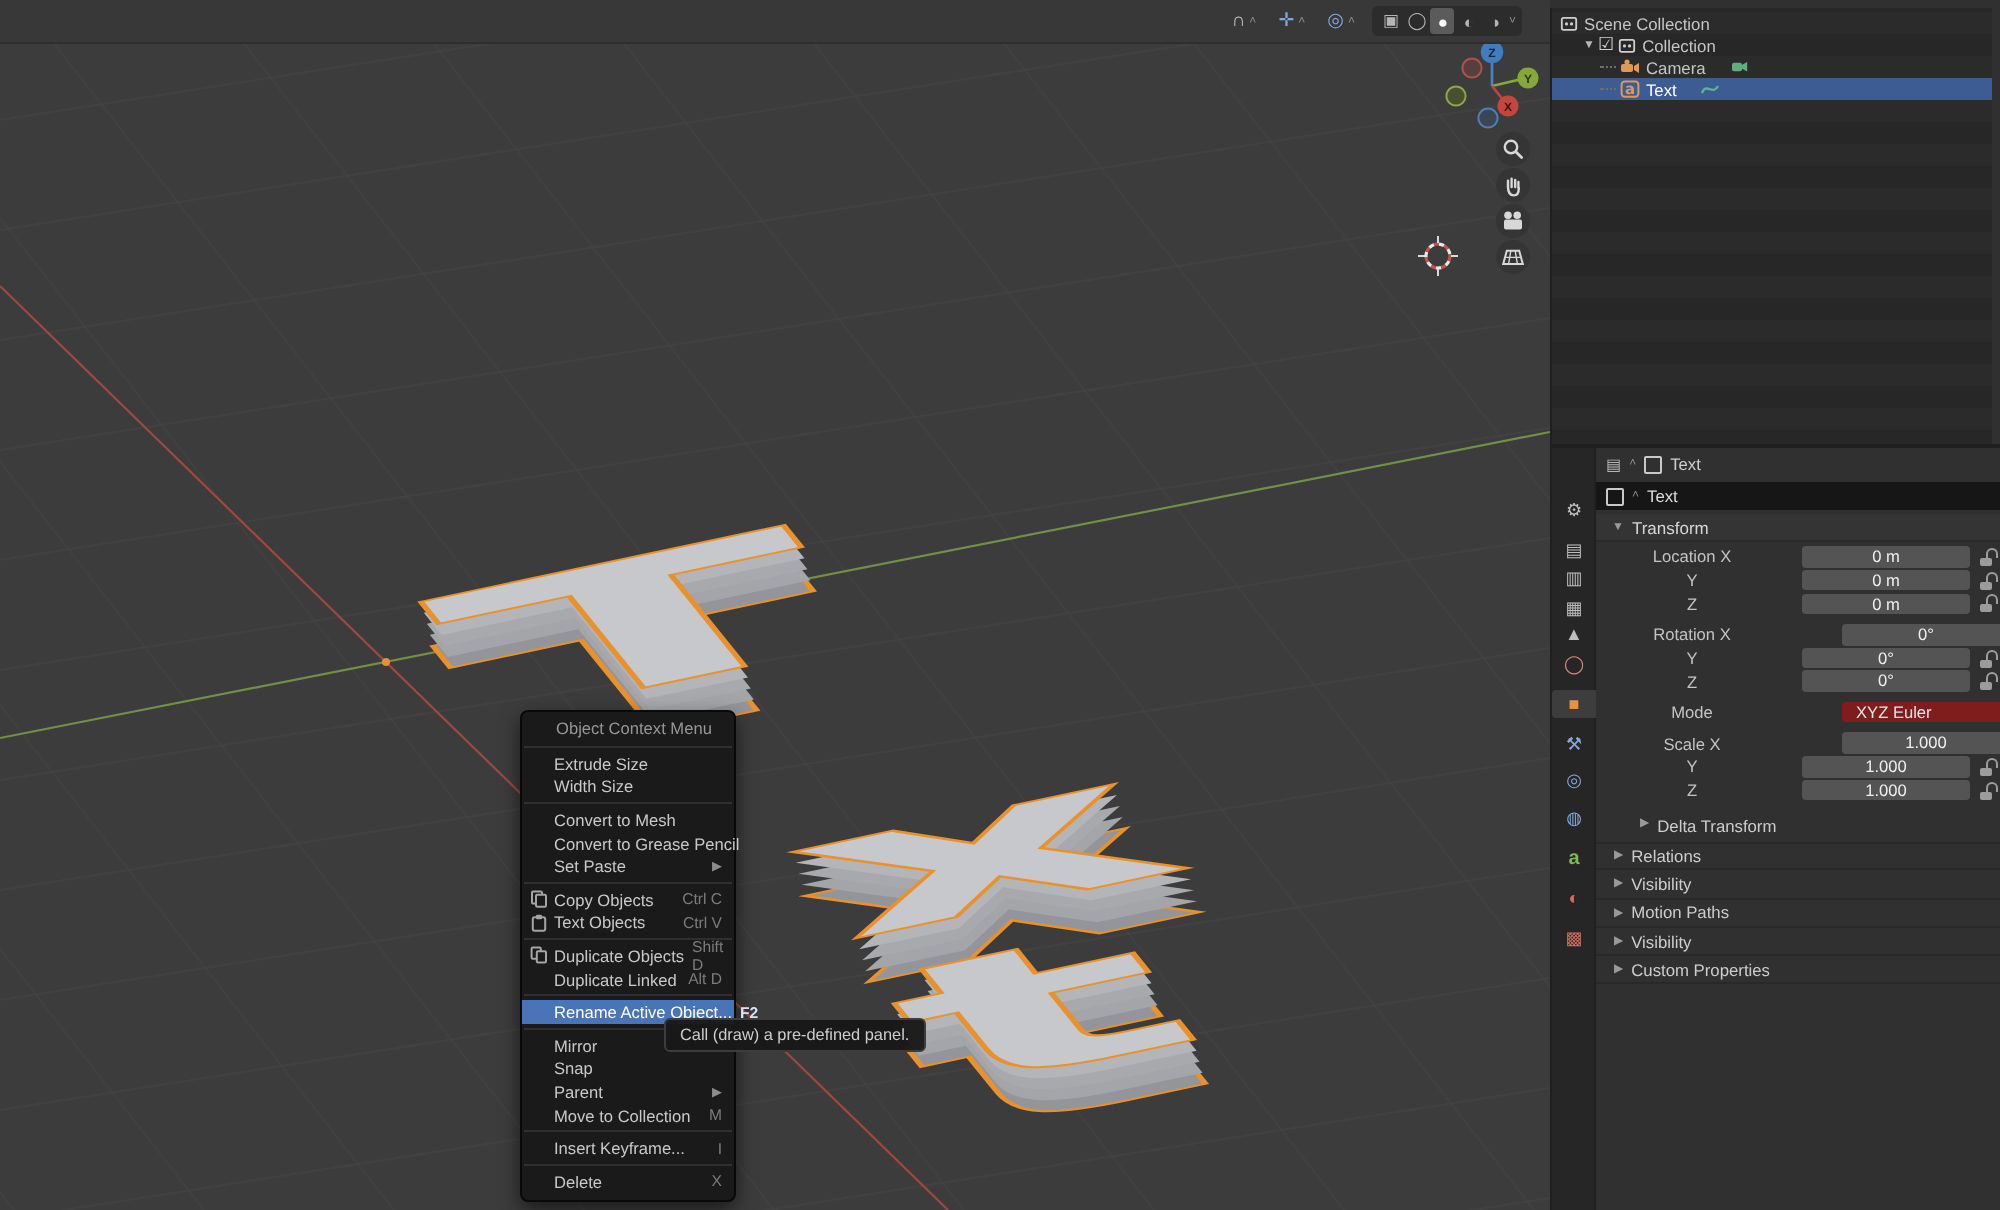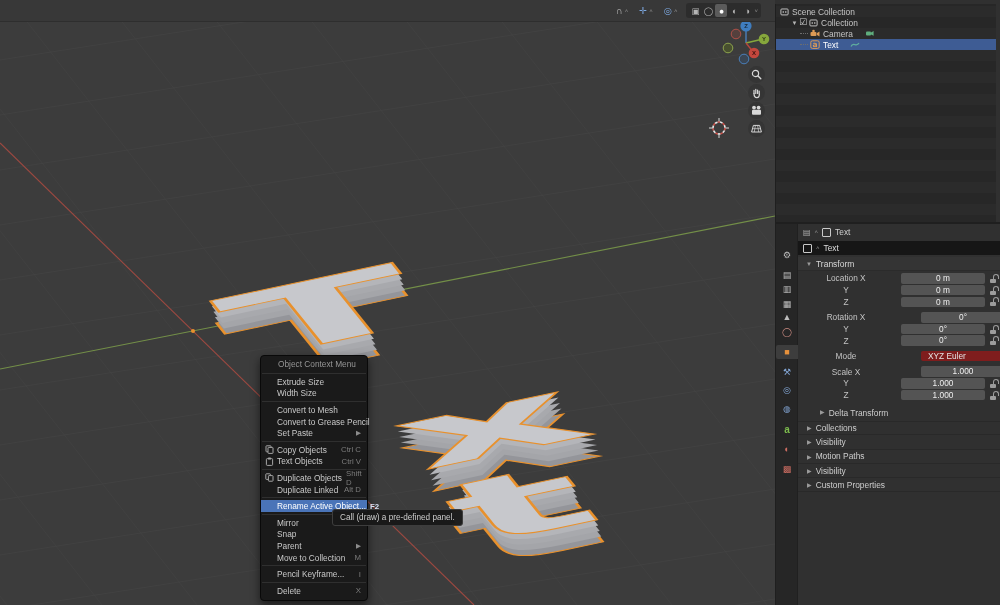--- a/index.html
+++ b/index.html
@@ -327,21 +327,21 @@
             <span class="sub">▶</span>
           </div>
           <div class="mi">
             <span class="gut"></span>
             <span class="lab">Move to Collection</span>
             <span class="sc">M</span>
           </div>
           <div class="msep"></div>
           <div class="mi">
             <span class="gut"></span>
-            <span class="lab">Pencil Keyframe...</span>
+            <span class="lab">Insert Keyframe...</span>
             <span class="sc">I</span>
           </div>
           <div class="msep"></div>
           <div class="mi">
             <span class="gut"></span>
             <span class="lab">Delete</span>
             <span class="sc">X</span>
           </div>
         </div>
     </div>
@@ -519,21 +519,21 @@
             <span class="lock"></span>
           </div>
         </div>
       <div id="panel-delta">
         <span class="parrow">▶</span>
         <span>Delta Transform</span>
       </div>
       <div id="panel-list">
           <div class="prow">
             <span class="parrow">▶</span>
-            <span>Collections</span>
+            <span>Relations</span>
           </div>
           <div class="prow">
             <span class="parrow">▶</span>
             <span>Visibility</span>
           </div>
           <div class="prow">
             <span class="parrow">▶</span>
             <span>Motion Paths</span>
           </div>
           <div class="prow">

